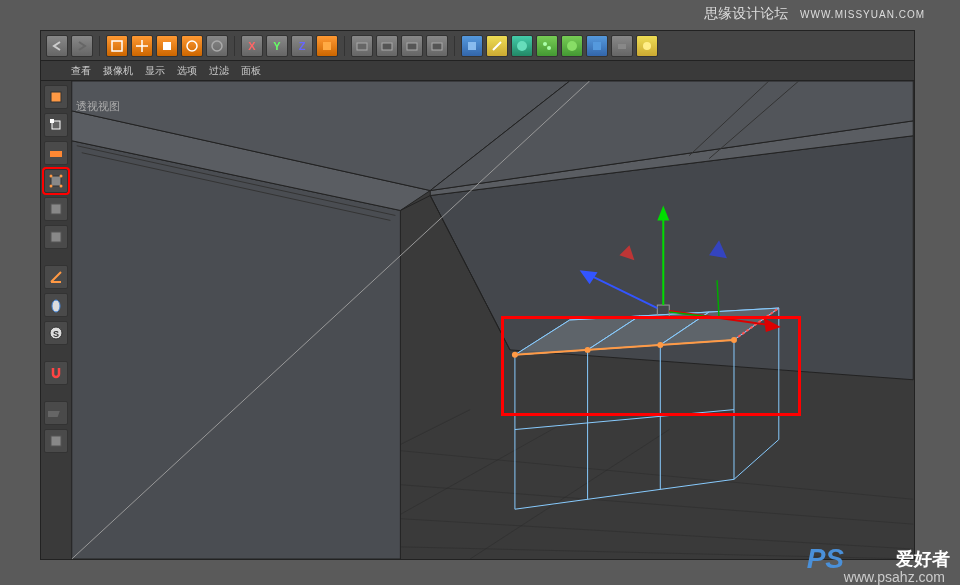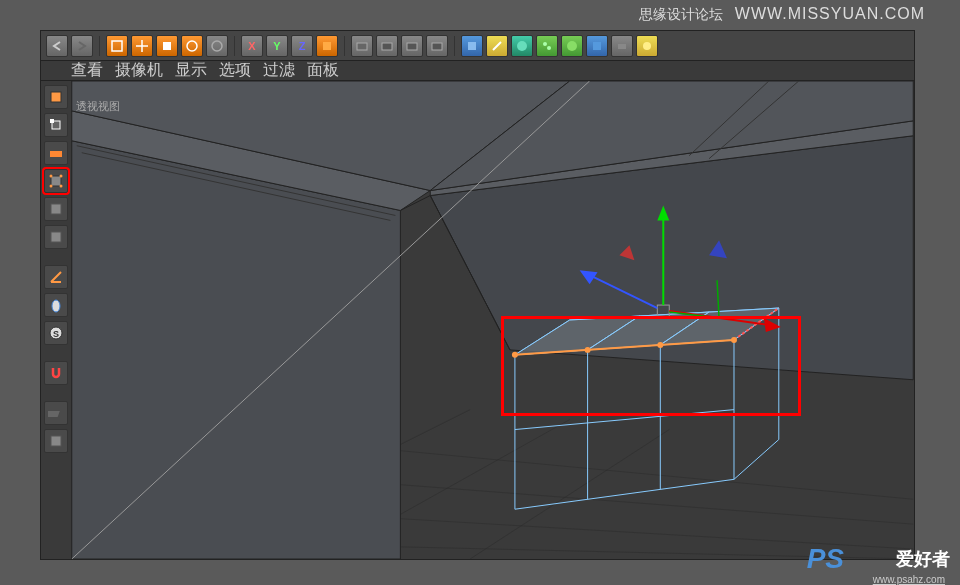--- a/index.html
+++ b/index.html
@@ -49,21 +49,21 @@
     .tool-btn.green { background: linear-gradient(#77cc55, #449933); }
     .tool-btn.gray { background: linear-gradient(#888, #666); }
     .separator { width: 1px; height: 20px; background: #333; margin: 0 3px; }
     .menu-bar {
       height: 20px;
       background: #3a3a3a;
       display: flex;
       align-items: center;
       padding: 0 30px;
       gap: 12px;
-      font-size: 16px;
+      font-size: 10px;
       border-bottom: 1px solid #222;
     }
     .menu-item { cursor: pointer; color: #ccc; }
     .left-toolbar {
       position: absolute;
       left: 0;
       top: 50px;
       width: 30px;
       background: #3a3a3a;
       display: flex;
@@ -122,44 +122,43 @@
       align-items: center;
       gap: 18px;
     }
     .watermark-bottom .ps { color: #4a90d9; font-size: 28px; font-style: italic; font-weight: 900; }
     .watermark-bottom .txt { color: #fff; margin-left: 34px; }
     .watermark-url {
       position: absolute;
       bottom: 0px;
       right: 15px;
       color: #ccc;
-      font-size: 10px;
+      font-size: 14px;
       z-index: 100;
-      text-decoration: underline;
     }
     .red-box {
       position: absolute;
       border: 3px solid #ff0000;
       pointer-events: none;
       z-index: 50;
     }
     .red-box.viewport-box {
       left: 430px;
       top: 235px;
       width: 300px;
       height: 100px;
     }
     svg.scene { width: 100%; height: 100%; }
   </style>
 </head>
 <body>
 
 <div class="watermark-top">
   <span>思缘设计论坛</span>
-  <span style="font-size:16px;margin-left:8px;letter-spacing:1px;">WWW.MISSYUAN.COM</span>
+  <span style="font-size:10px;margin-left:8px;letter-spacing:1px;">WWW.MISSYUAN.COM</span>
 </div>
 
 <div class="app-frame">
 
   <div class="top-toolbar">
     <div class="tool-btn gray">
         <svg width="14" height="14">
           <path d="M10 3 L4 7 L10 11" fill="none" stroke="#ccc" stroke-width="2"></path>
         </svg>
       </div>

